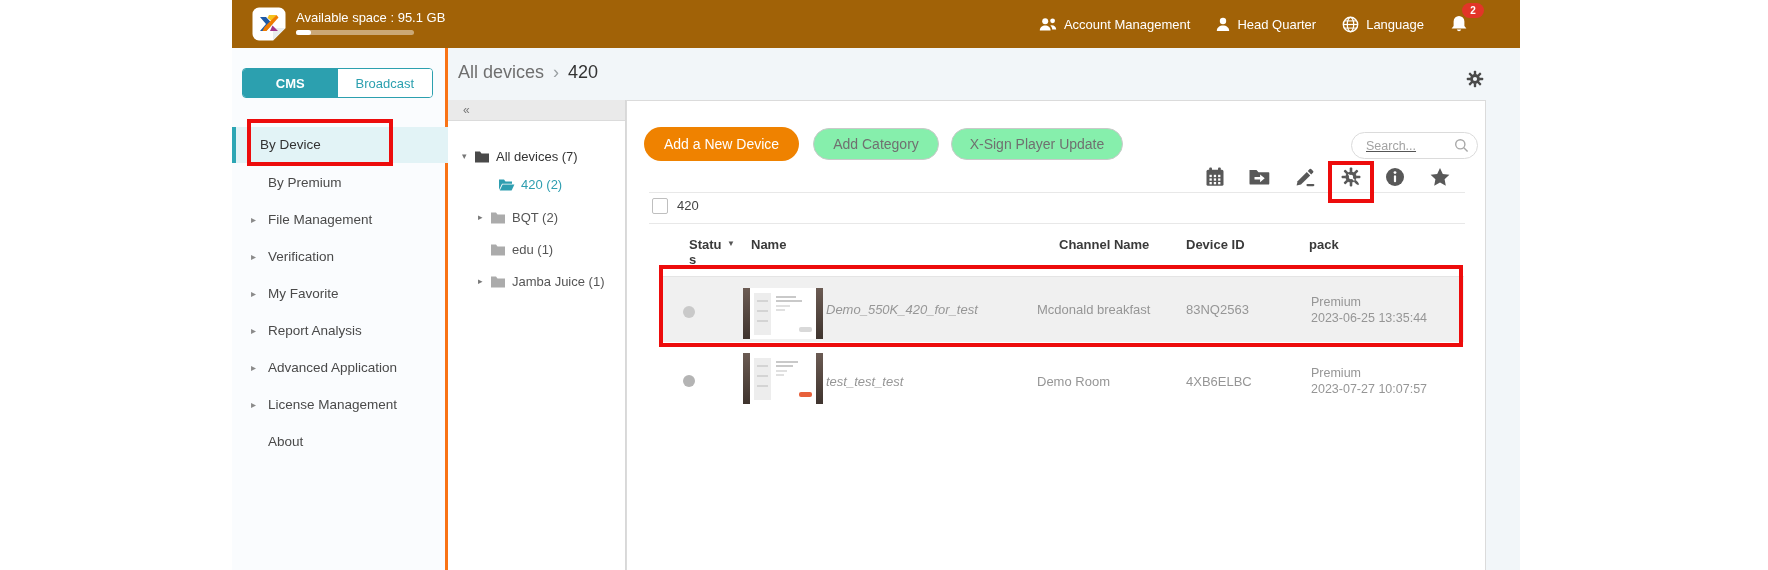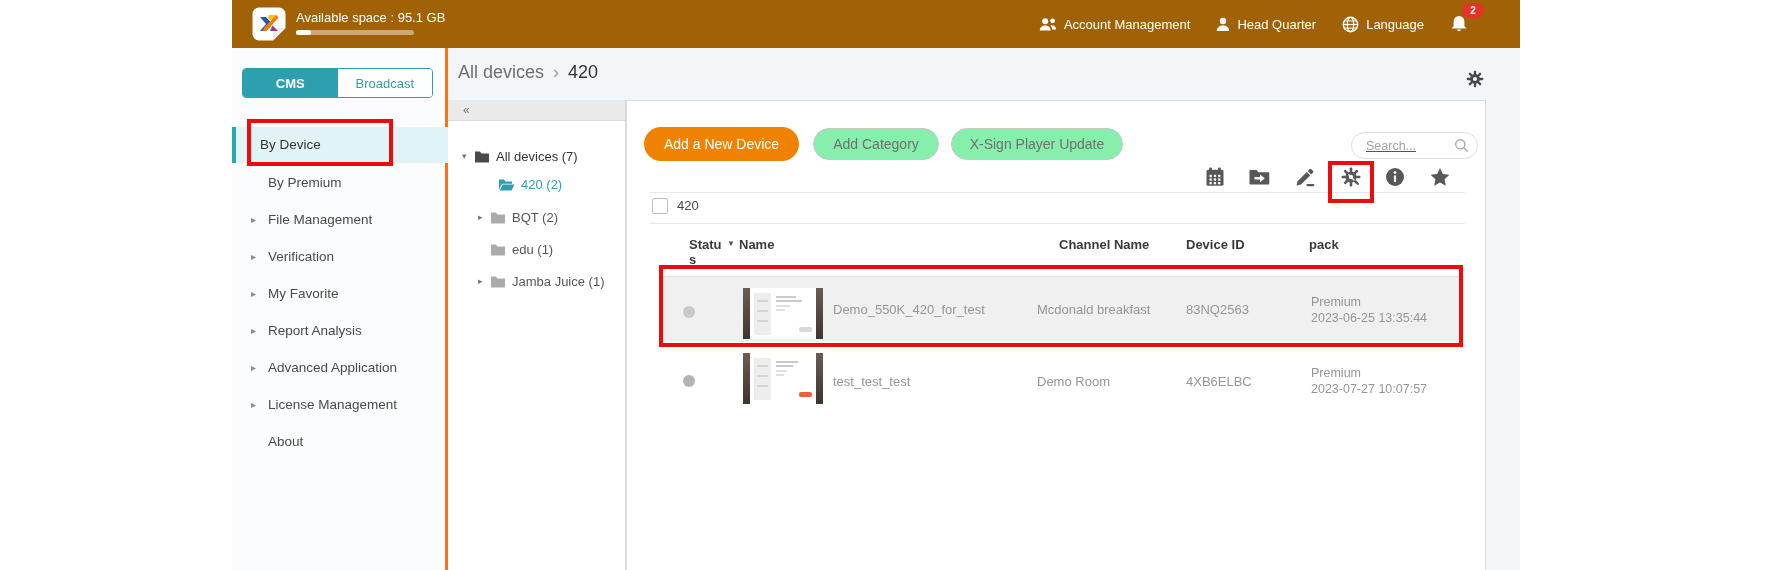--- a/index.html
+++ b/index.html
@@ -62,21 +62,21 @@
   .th { position:absolute; top:136px; font-size:13px; font-weight:bold; color:#3A3A3A; line-height:15px; }
   .th-status { left:62px; width:36px; word-break:break-all; }
   .sort-caret { position:absolute; left:100px; top:138px; font-size:8px; color:#555; cursor:pointer; }
   .row { position:absolute; left:34px; width:803px; }
   .row1 { top:175px; height:66px; background:#F0F0F0; border-top:1px solid #E4E4E4; }
   .row2 { top:248px; height:64px; background:#fff; }
   .dot { position:absolute; left:22px; width:12px; height:12px; border-radius:50%; }
   .row1 .dot { top:29px; background:#C9C9C9; }
   .row2 .dot { top:26px; background:#B4B4B4; }
   .cell { position:absolute; top:0; height:100%; display:flex; align-items:center; font-size:13px; color:#969696; white-space:nowrap; }
-  .cell-name { left:172px; }
+  .cell-name { left:165px;font-style:italic; }
   .cell-channel { left:376px; }
   .cell-id { left:525px; }
   .cell-pack { left:650px; flex-direction:column; align-items:flex-start; justify-content:center; font-size:12.5px; line-height:16px; }
 
   
   .thumb { position:absolute; left:82px; width:80px; height:51px; background:#fff; overflow:hidden; }
   .row1 .thumb { top:11px; } .row2 .thumb { top:4px; }
   .tb-edge { position:absolute; top:0; width:7px; height:51px; background:linear-gradient(#6B5B53,#3F342E); }
   .tb-l { left:0; } .tb-r { right:0; }
   .tb-side { position:absolute; left:11px; top:5px; width:17px; height:42px; background:#EDEDED; }
@@ -311,21 +311,21 @@
 
     <div class="divider" style="top:91px"></div>
 
     <div class="checkbox"></div>
     <div class="check-label">420</div>
 
     <div class="divider" style="top:122px"></div>
 
     <div class="th th-status">Status</div>
     <div class="sort-caret">▼</div>
-    <div class="th" style="left:112px">Name</div>
+    <div class="th" style="left:124px">Name</div>
     <div class="th" style="left:432px">Channel Name</div>
     <div class="th" style="left:559px">Device ID</div>
     <div class="th" style="left:682px">pack</div>
 
     <div class="row row1">
       <div class="dot"></div>
       <div class="thumb">
         <div class="tb-edge tb-l"></div>
           <div class="tb-edge tb-r"></div>
         <div class="tb-side"></div>

